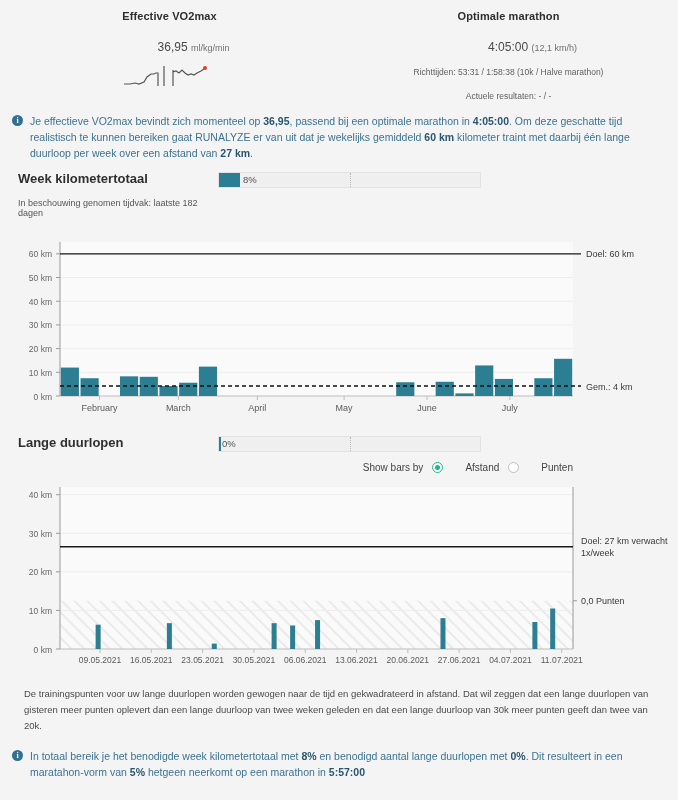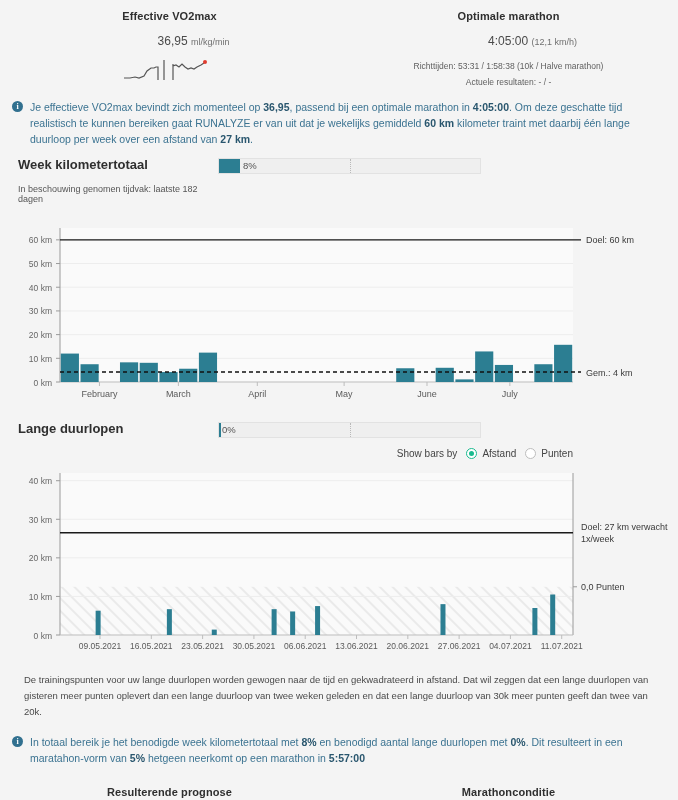--- a/index.html
+++ b/index.html
@@ -10,21 +10,21 @@
     font-family: "Liberation Sans", sans-serif;
     color: #333;
     overflow: hidden;
   }
   .page { position: relative; width: 678px; height: 800px; }
 
   
   .summary { display: flex; width: 100%; padding-top: 10px; }
   .summary-col { flex: 1; text-align: center; }
   .sum-title { font-size: 11px; font-weight: bold; color: #2f2f2f; letter-spacing: .1px; }
-  .sum-value { font-size: 12px; color: #4a4a4a; margin-top: 12px; padding-left: 48px; }
+  .sum-value { font-size: 12px; color: #4a4a4a; margin-top: 18px; padding-left: 48px; }
   .sum-value .unit { font-size: 9px; color: #707070; }
   .sum-sub { font-size: 8.5px; color: #5f5f5f; margin-top: 11px; line-height: 14px; }
 
   .spark-wrap { margin-top: 6px; display: flex; justify-content: center; gap: 0px; }
 
   
   .info-banner {
     display: flex; gap: 7px;
     padding: 10px 14px 4px 12px;
     font-size: 10.5px; line-height: 16px;
@@ -64,21 +64,21 @@
 
   
   .chart-box { position: relative; margin: 10px 0 0 0; }
   .chart-svg { display: block; }
 
   
   .radio-row {
     display: flex; align-items: center; justify-content: flex-end;
     gap: 9px; padding: 10px 105px 0 0; font-size: 10px; color: #444;
   }
-  .radio-item { display: flex; align-items: center; gap: 5px; cursor: pointer; }
+  .radio-item { display: flex; align-items: center; gap: 22px; cursor: pointer; }
   .radio-dot {
     width: 11px; height: 11px; border-radius: 50%;
     border: 1.5px solid #bdbdbd; background: #fff;
     display: inline-block; position: relative;
   }
   .radio-dot.on { border-color: #1aba8f; }
   .radio-dot.on::after {
     content: ""; position: absolute; left: 2px; top: 2px;
     width: 5px; height: 5px; border-radius: 50%; background: #1aba8f;
   }
@@ -123,21 +123,21 @@
       </div>
     </div>
 
     <div class="summary-col">
       <div class="sum-title">Optimale marathon</div>
       <div class="sum-value">
         <span>4:05:00</span>
         <span class="unit">(12,1 km/h)</span>
       </div>
       <div class="sum-sub">Richttijden: 53:31 / 1:58:38 (10k / Halve marathon)</div>
-      <div class="sum-sub" style="margin-top:2px">Actuele resultaten: - / -</div>
+      <div class="sum-sub" style="margin-top:10px">Actuele resultaten: - / -</div>
     </div>
   </div>
 
   <div class="info-banner">
     <span class="info-icon">i</span>
     <span>
       <span>Je effectieve VO2max bevindt zich momenteel op </span><b>36,95</b><span>, passend bij een optimale marathon in </span><b>4:05:00</b><span>. Om deze geschatte tijd realistisch te kunnen bereiken gaat RUNALYZE er van uit dat je wekelijks gemiddeld </span><b>60 km</b><span> kilometer traint met daarbij één lange duurloop per week over een afstand van </span><b>27 km</b><span>.</span>
     </span>
   </div>
 

